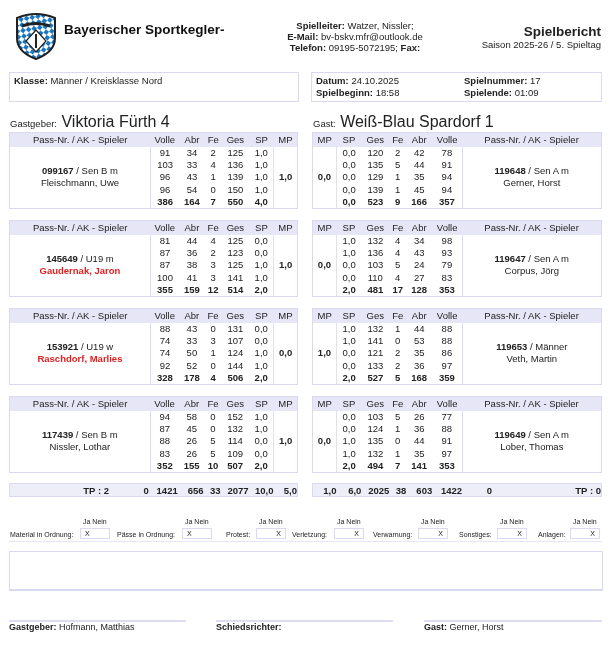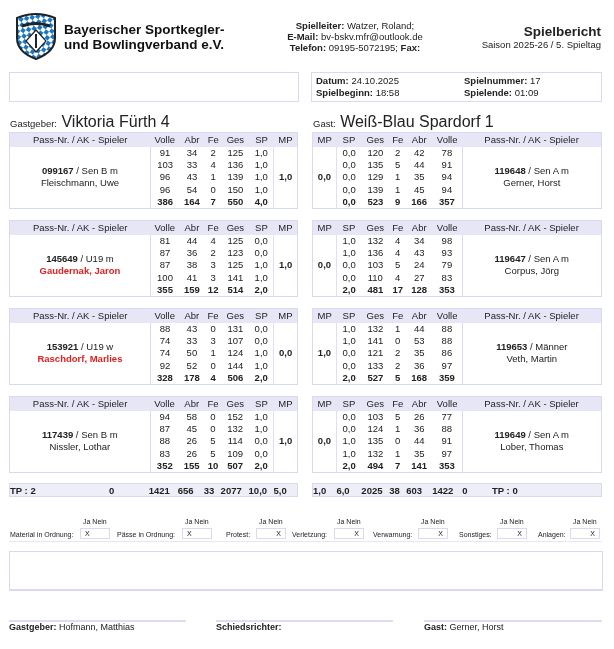--- a/index.html
+++ b/index.html
@@ -16,21 +16,21 @@
   .infobox b { font-weight: bold; }
   .team-title { top: 113px; font-size: 16px; line-height: 18px; }
   .team-title small { font-size: 9.5px; }
   table.blk { position: absolute; border-collapse: collapse; font-size: 9.5px; border: 1px solid #d9d9f0; }
   table.blk th { background: #e6e6f7; font-weight: normal; height: 14px; padding: 0; text-align: center; }
   table.blk td { height: 12.4px; padding: 0; text-align: center; line-height: 12px; }
   table.blk tr.sum td { font-weight: bold; }
   .player-cell { border-right: 1px solid #d9d9f0; border-left: 1px solid #d9d9f0; }
   .name-red { color: #e02020; font-weight: bold; }
   table.tot { position: absolute; border-collapse: collapse; font-size: 9.5px; font-weight: bold; border: 1px solid #d9d9f0; }
-  table.tot td { height: 13px; padding: 0; text-align: left; background: #eeeef9; }
+  table.tot td { height: 13px; padding: 0; text-align: right; background: #eeeef9; }
   .ck { position: absolute; font-size: 7px; }
   .ck-box { position: absolute; width: 30px; height: 11px; border: 1px solid #d9d9f0; font-size: 7px; line-height: 10px; }
   .jn { position: absolute; font-size: 7px; }
   .rule { position: absolute; top: 541px; left: 9px; width: 593px; height: 1px; background: #e6e6f7; }
   .notes { left: 9px; top: 551px; width: 594px; height: 40px; border: 1px solid #d9d9f0; border-bottom: 2px solid #d9d9f0; }
   .sigline { top: 620px; height: 2px; background: #dcdcf2; }
   .sig { top: 622px; font-size: 9px; }
   .sig b { font-weight: bold; }
 </style>
 </head>
@@ -46,35 +46,35 @@
       </pattern>
     </defs>
     <path d="M3 6 Q22 -2 41 6 L41 26 Q41 40 22 47 Q3 40 3 26 Z" fill="url(#diam)" stroke="#222" stroke-width="2"></path>
     <path d="M8 14 Q22 9 36 14" stroke="#222" stroke-width="3" fill="none"></path>
     <polygon points="22,18 32,29 22,40 12,29" fill="#fff" stroke="#222" stroke-width="1.2"></polygon>
     <rect x="21" y="22" width="2" height="14" fill="#222"></rect>
   </svg>
 </div>
 <div class="abs org">
   <div>Bayerischer Sportkegler-</div>
-  <div>und Bowlingverband e.V.</div>
 </div>
 
 <div class="abs contact">
-  <div><b>Spielleiter:</b> <span>Watzer, Roland;</span></div>
+  <div><b>Spielleiter:</b> <span>Watzer, Nissler;</span></div>
   <div><b>E-Mail:</b> <span>bv-bskv.mfr@outlook.de</span></div>
   <div><b>Telefon:</b> <span>09195-5072195;</span> <b>Fax:</b></div>
 </div>
 
 <div class="abs title">
   <div class="t1">Spielbericht</div>
   <div class="t2">Saison 2025-26 / 5. Spieltag</div>
 </div>
 
 <div class="abs infobox" style="left:9px;width:290px;">
+  <div><b>Klasse:</b> <span>Männer / Kreisklasse Nord</span></div>
 </div>
 <div class="abs infobox" style="left:311px;width:291px;">
   <div style="position:absolute;left:4px;top:2px;"><b>Datum:</b> <span>24.10.2025</span></div>
   <div style="position:absolute;left:4px;top:14px;"><b>Spielbeginn:</b> <span>18:58</span></div>
   <div style="position:absolute;left:152px;top:2px;"><b>Spielnummer:</b> <span>17</span></div>
   <div style="position:absolute;left:152px;top:14px;"><b>Spielende:</b> <span>01:09</span></div>
 </div>
 
 <div class="abs team-title" style="left:10px;">
   <small>Gastgeber:</small> <span>Viktoria Fürth 4</span>

